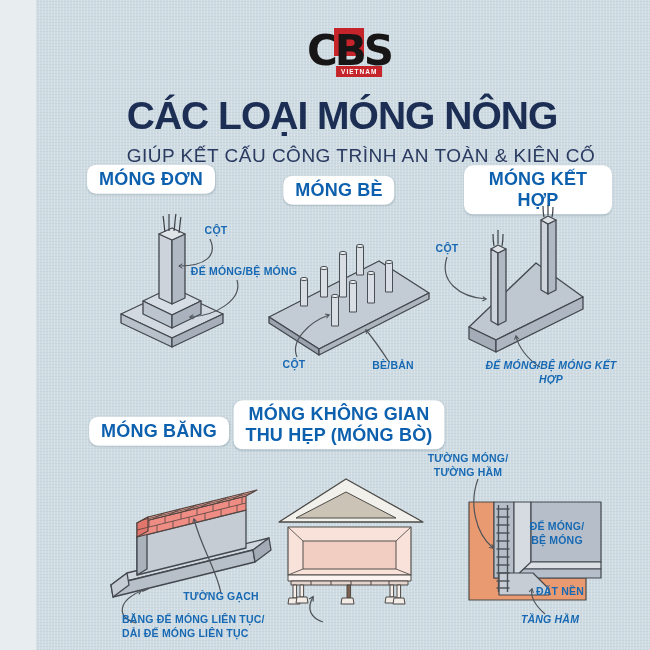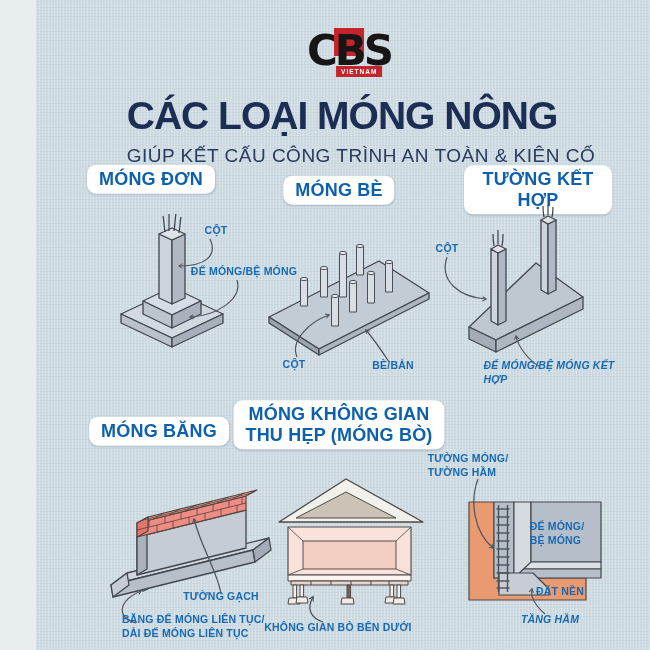--- a/index.html
+++ b/index.html
@@ -24,41 +24,41 @@
     font-size:39px;font-weight:bold;letter-spacing:-1px;color:#1d2e54;}
   .subtitle{position:absolute;left:0;top:145px;width:650px;text-align:center;
     font-size:19px;letter-spacing:0.5px;color:#2a3a60;}
   
   .pill{position:absolute;transform:translate(-50%,-50%);background:#ffffff;color:#0d60ae;
     font-weight:bold;font-size:18px;line-height:1.15;padding:4px 12px;border-radius:9px;
     white-space:pre-line;text-align:center;letter-spacing:0.2px;
     box-shadow:0 1px 2px rgba(110,135,150,0.35);}
   
   .lbl{position:absolute;transform:translate(-50%,-50%);color:#1769b3;font-weight:bold;
-    font-size:10.5px;line-height:1.3;letter-spacing:0.2px;white-space:pre-line;}
+    font-size:10.5px;line-height:1.3;letter-spacing:0.2px;white-space:pre-line;text-align:center;}
   .lbl.left{transform:translate(0,-50%);text-align:left;}
   svg{position:absolute;overflow:visible;}
   svg *{vector-effect:non-scaling-stroke;}
 </style>
 </head>
 <body>
 
 <div class="canvas">
 
   <div class="logo">
     <span class="logo-letters"><span>C</span><span class="logo-b">B</span><span>S</span></span>
     <span class="logo-vn">VIETNAM</span>
   </div>
 
   <div class="title">CÁC LOẠI MÓNG NÔNG</div>
   <div class="subtitle">GIÚP KẾT CẤU CÔNG TRÌNH AN TOÀN &amp; KIÊN CỐ</div>
 
   <div class="pill" style="left:115px;top:179px;">MÓNG ĐƠN</div>
   <div class="pill" style="left:303px;top:190px;">MÓNG BÈ</div>
-  <div class="pill" style="left:502px;top:190px;">TƯỜNG KẾT HỢP</div>
+  <div class="pill" style="left:502px;top:190px;">MÓNG KẾT HỢP</div>
   <div class="pill" style="left:123px;top:431px;">MÓNG BĂNG</div>
   <div class="pill" style="left:303px;top:425px;">MÓNG KHÔNG GIAN
 THU HẸP (MÓNG BÒ)</div>
 
   <svg style="left:55px;top:200px;" width="185" height="190" viewBox="0 0 185 190">
     <defs>
       <marker id="m1" markerWidth="7" markerHeight="7" refX="4.2" refY="3" orient="auto" markerUnits="userSpaceOnUse">
         <path d="M0.8,0.8 L4.5,3 L0.8,5.2" fill="none" stroke="#4f545a" stroke-width="1"></path>
       </marker>
     </defs>
@@ -314,21 +314,20 @@
   <div class="lbl" style="left:258px;top:365px;">CỘT</div>
   <div class="lbl" style="left:357px;top:366px;">BÈ/BẢN</div>
 
   <div class="lbl" style="left:411px;top:249px;">CỘT</div>
   <div class="lbl" style="left:515px;top:373px;font-style:italic;">ĐẾ MÓNG/BỆ MÓNG KẾT HỢP</div>
 
   <div class="lbl" style="left:185px;top:597px;">TƯỜNG GẠCH</div>
   <div class="lbl left" style="left:86px;top:627px;">BĂNG ĐẾ MÓNG LIÊN TỤC/
 DẢI ĐẾ MÓNG LIÊN TỤC</div>
 
-  <div class="lbl" style="left:302px;top:628px;">KHÔNG GIAN BÒ BÊN DƯỚI</div>
 
   <div class="lbl" style="left:432px;top:466px;">TƯỜNG MÓNG/
 TƯỜNG HẦM</div>
   <div class="lbl" style="left:521px;top:534px;">ĐẾ MÓNG/
 BỆ MÓNG</div>
   <div class="lbl" style="left:524px;top:592px;">ĐẤT NỀN</div>
   <div class="lbl" style="left:514px;top:620px;font-style:italic;">TẦNG HẦM</div>
 
 </div>
 

